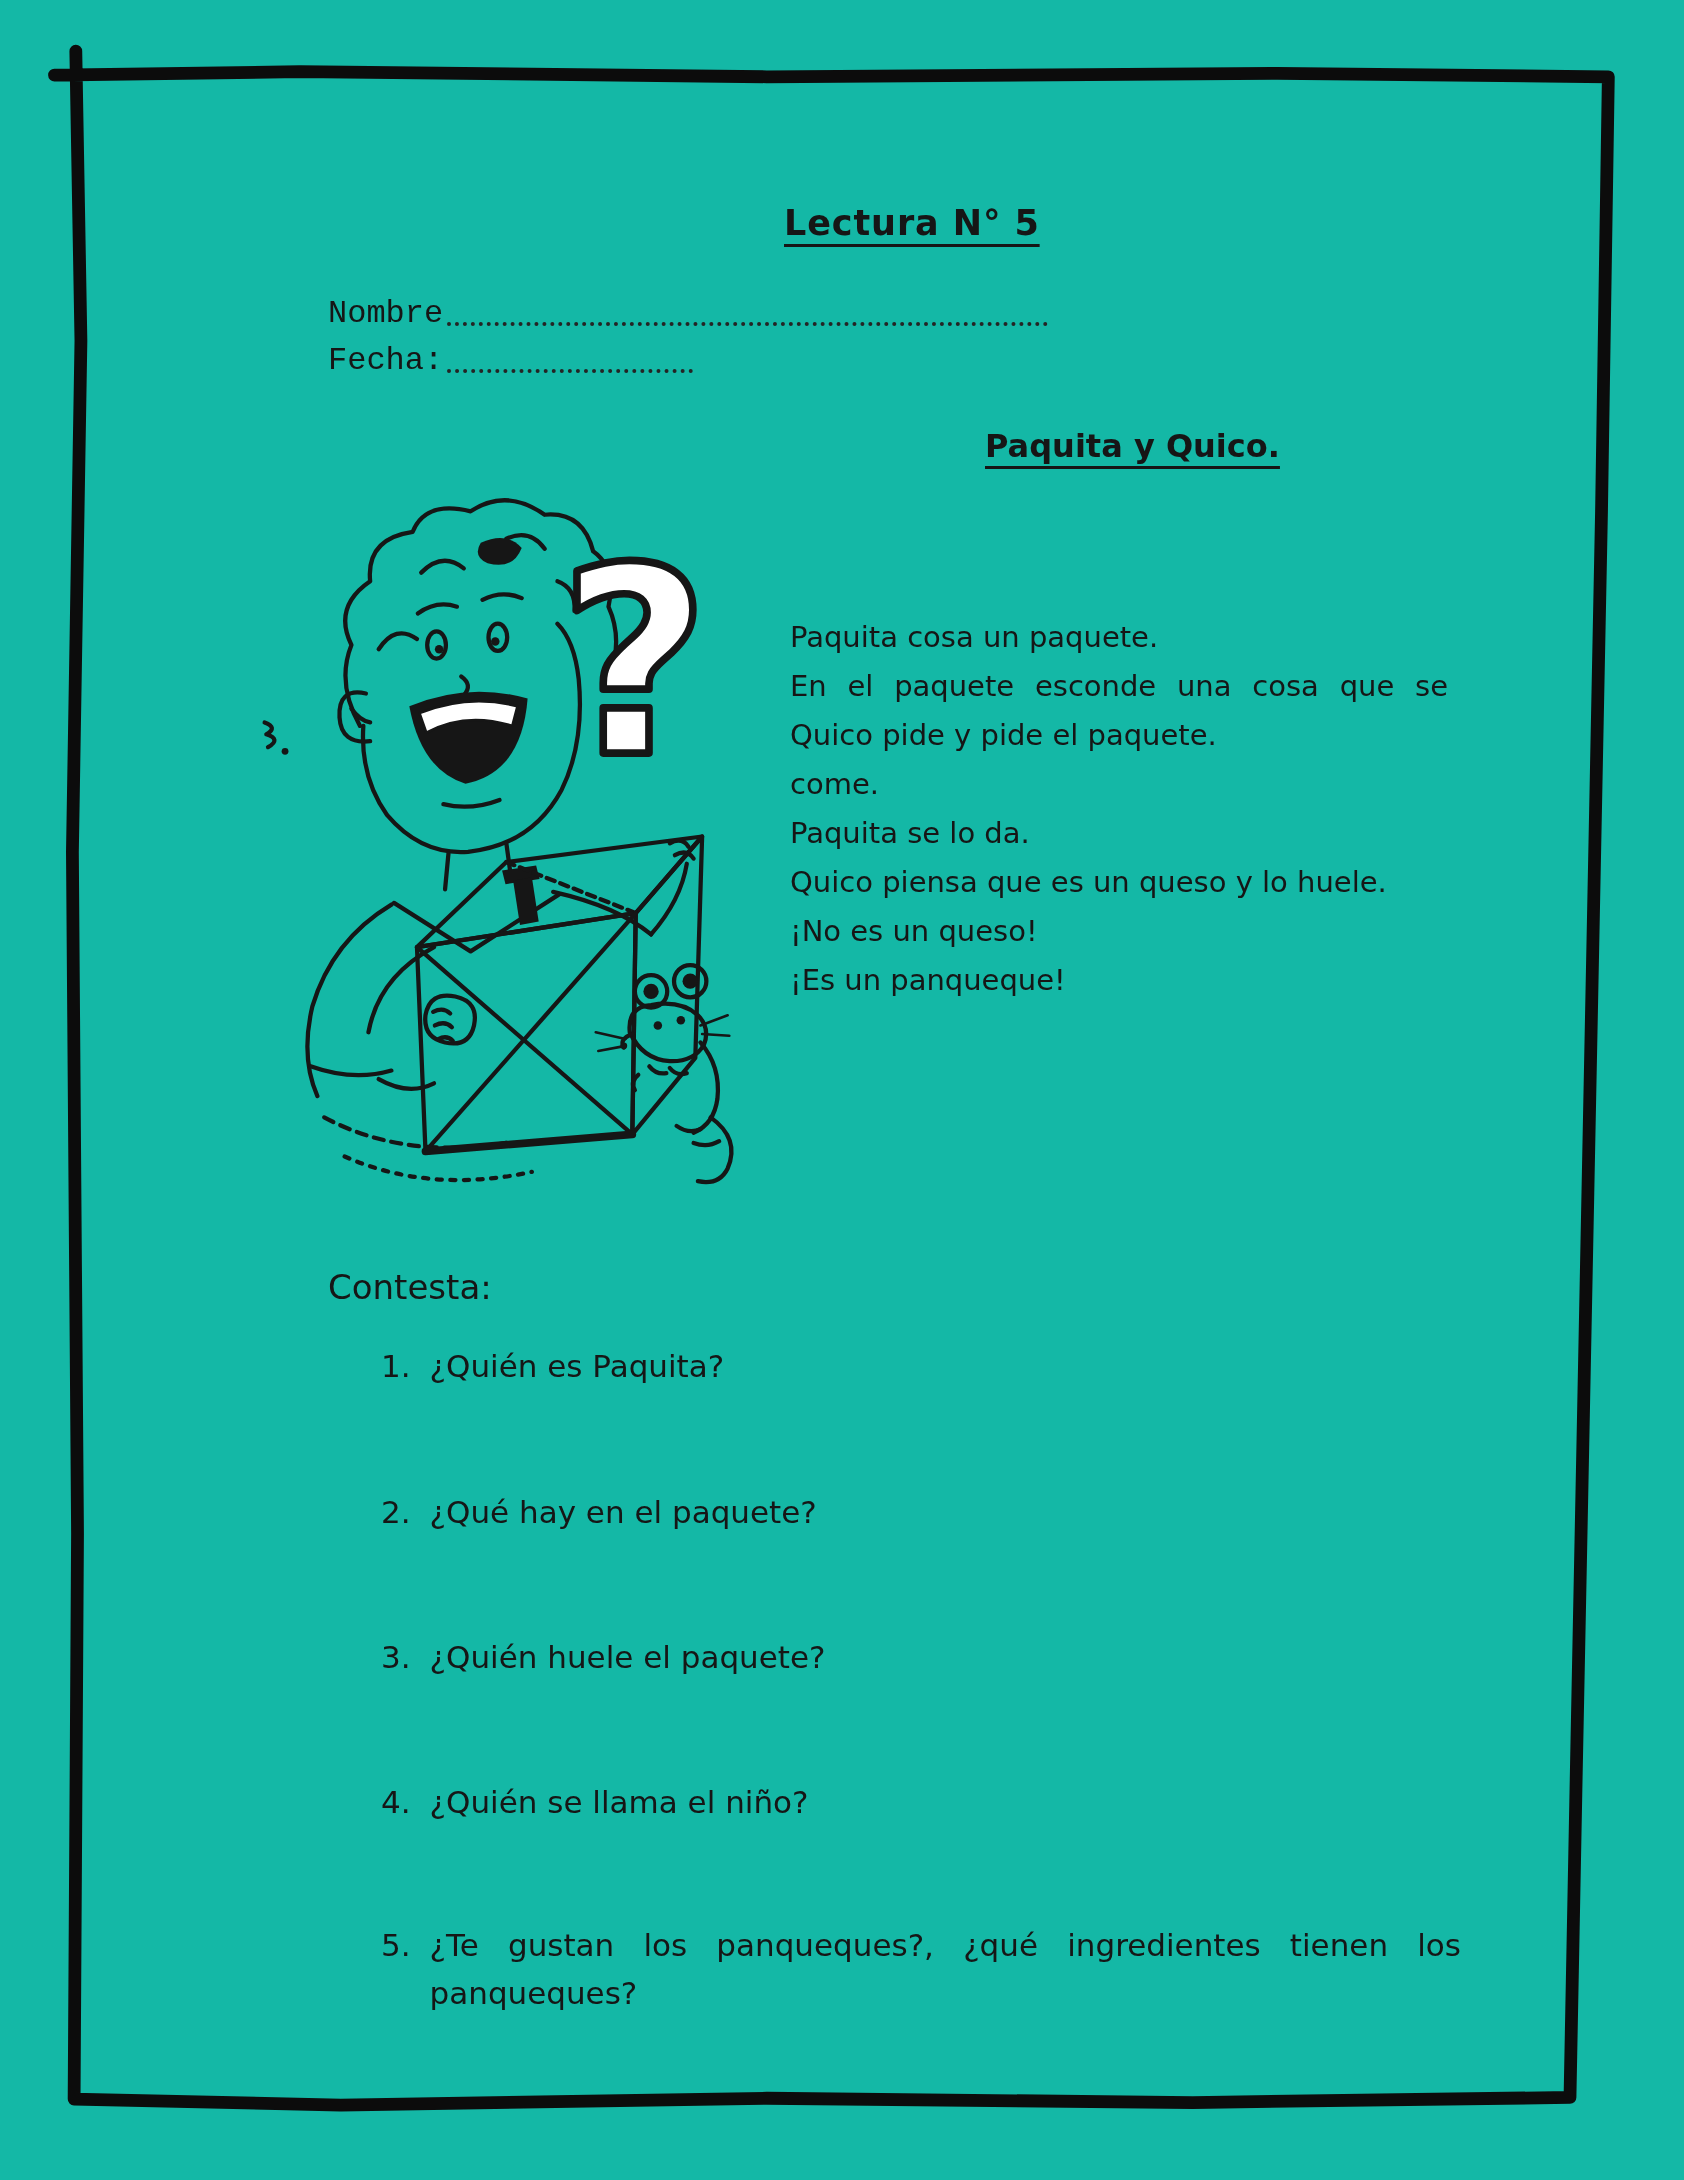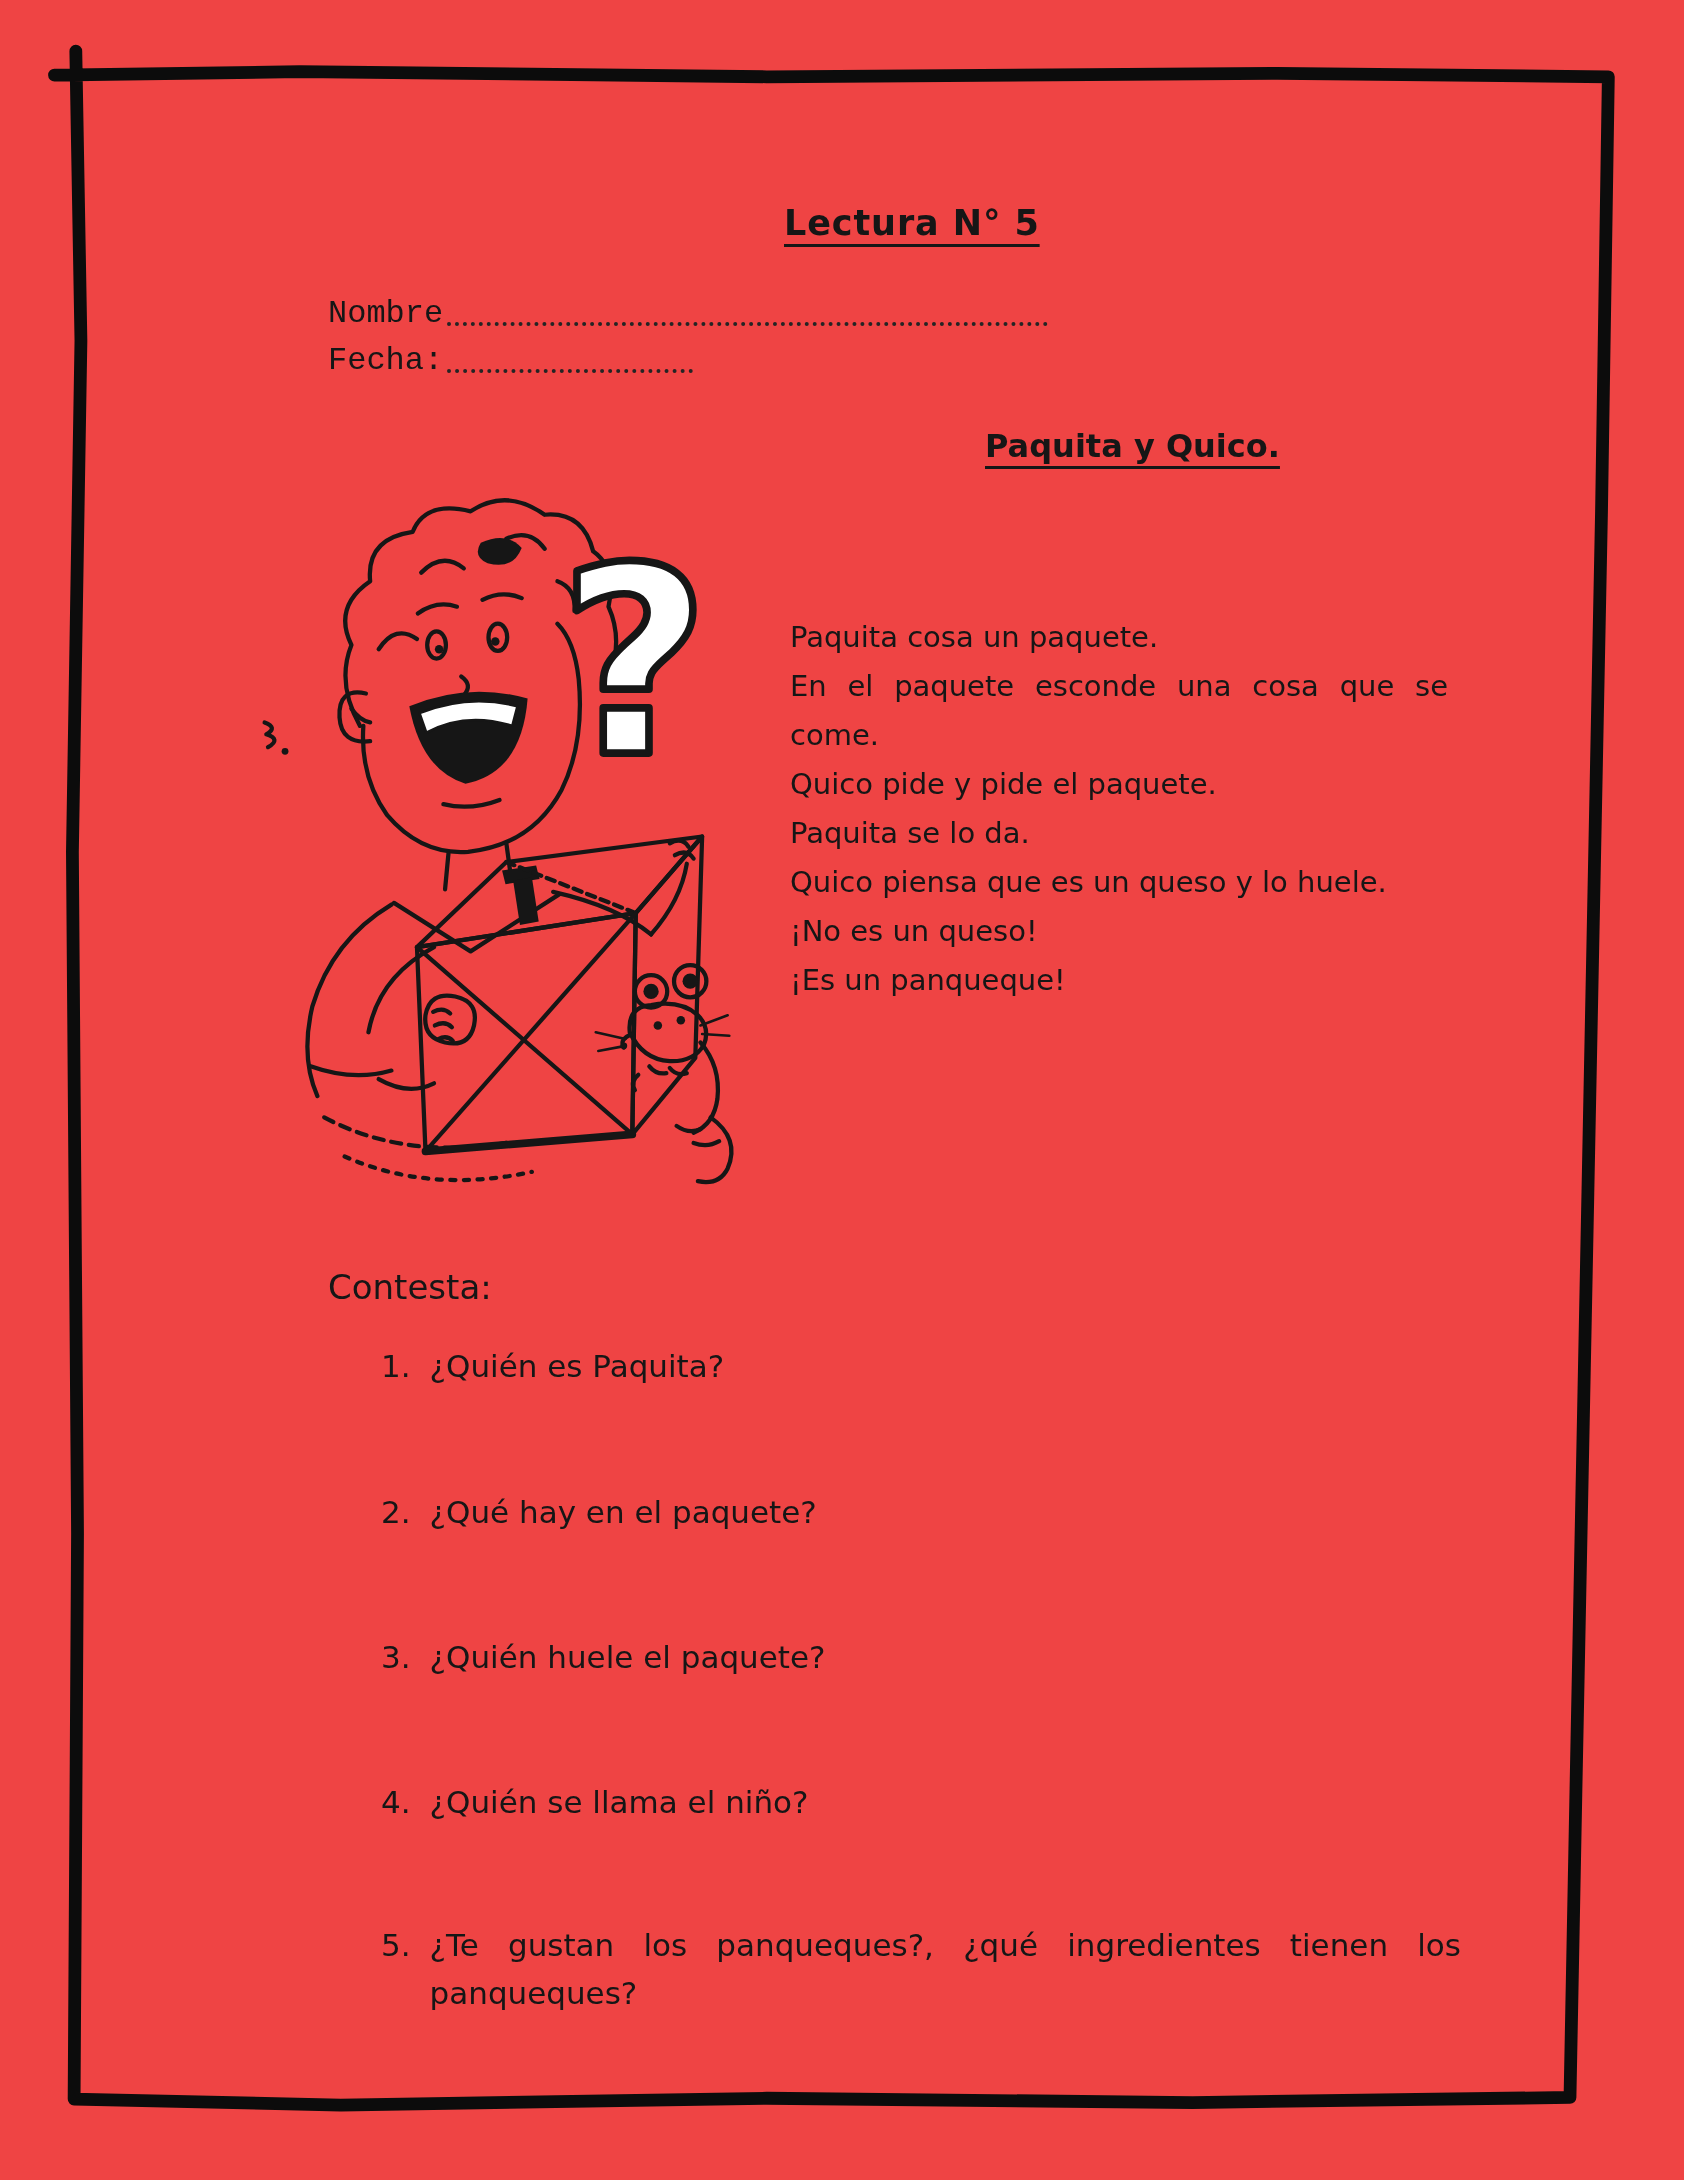--- a/index.html
+++ b/index.html
@@ -1,18 +1,18 @@
 <!DOCTYPE html>
 <html style="font-size:13.6px"><head>
 <meta charset="utf-8">
 <style>
   html,body { margin:0; padding:0; background:#ffffff; }
   .page {
     position:relative; width:1685px; height:2181px;
-    background:#ef4444; overflow:hidden;
+    background:#14b8a6; overflow:hidden;
     font-family:"DejaVu Sans", sans-serif; color:#161616;
   }
   .abs { position:absolute; }
   svg.frame { position:absolute; left:0; top:0; width:1685px; height:2181px; }
 
   .title {
     left:784px; top:203px; font-size:35px; font-weight:700; letter-spacing:0.9px;
     text-decoration:underline; text-decoration-thickness:3.4px; text-underline-offset:9.4px;
   }
   .meta-row { display:flex; align-items:flex-end; font-size:32px;font-family:Liberation Mono, monospace; }
@@ -164,22 +164,22 @@
 
       <g>
         <text x="362" y="332" font-size="305" font-weight="bold" fill="#ffffff" stroke="#161616" stroke-width="9" font-family="DejaVu Sans, sans-serif">?</text>
       </g>
     </g>
   </svg>
 
   <div class="abs story">
     <div>Paquita cosa un paquete.</div>
     <div class="jlast">En el paquete esconde una cosa que se</div>
+    <div>Quico pide y pide el paquete.</div>
     <div>come.</div>
-    <div>Quico pide y pide el paquete.</div>
     <div>Paquita se lo da.</div>
     <div>Quico piensa que es un queso y lo huele.</div>
     <div>¡No es un queso!</div>
     <div>¡Es un panqueque!</div>
   </div>
 
   <div class="abs contesta">Contesta:</div>
 
   <div class="abs question q-1">
     <span class="qnum">1.</span>

